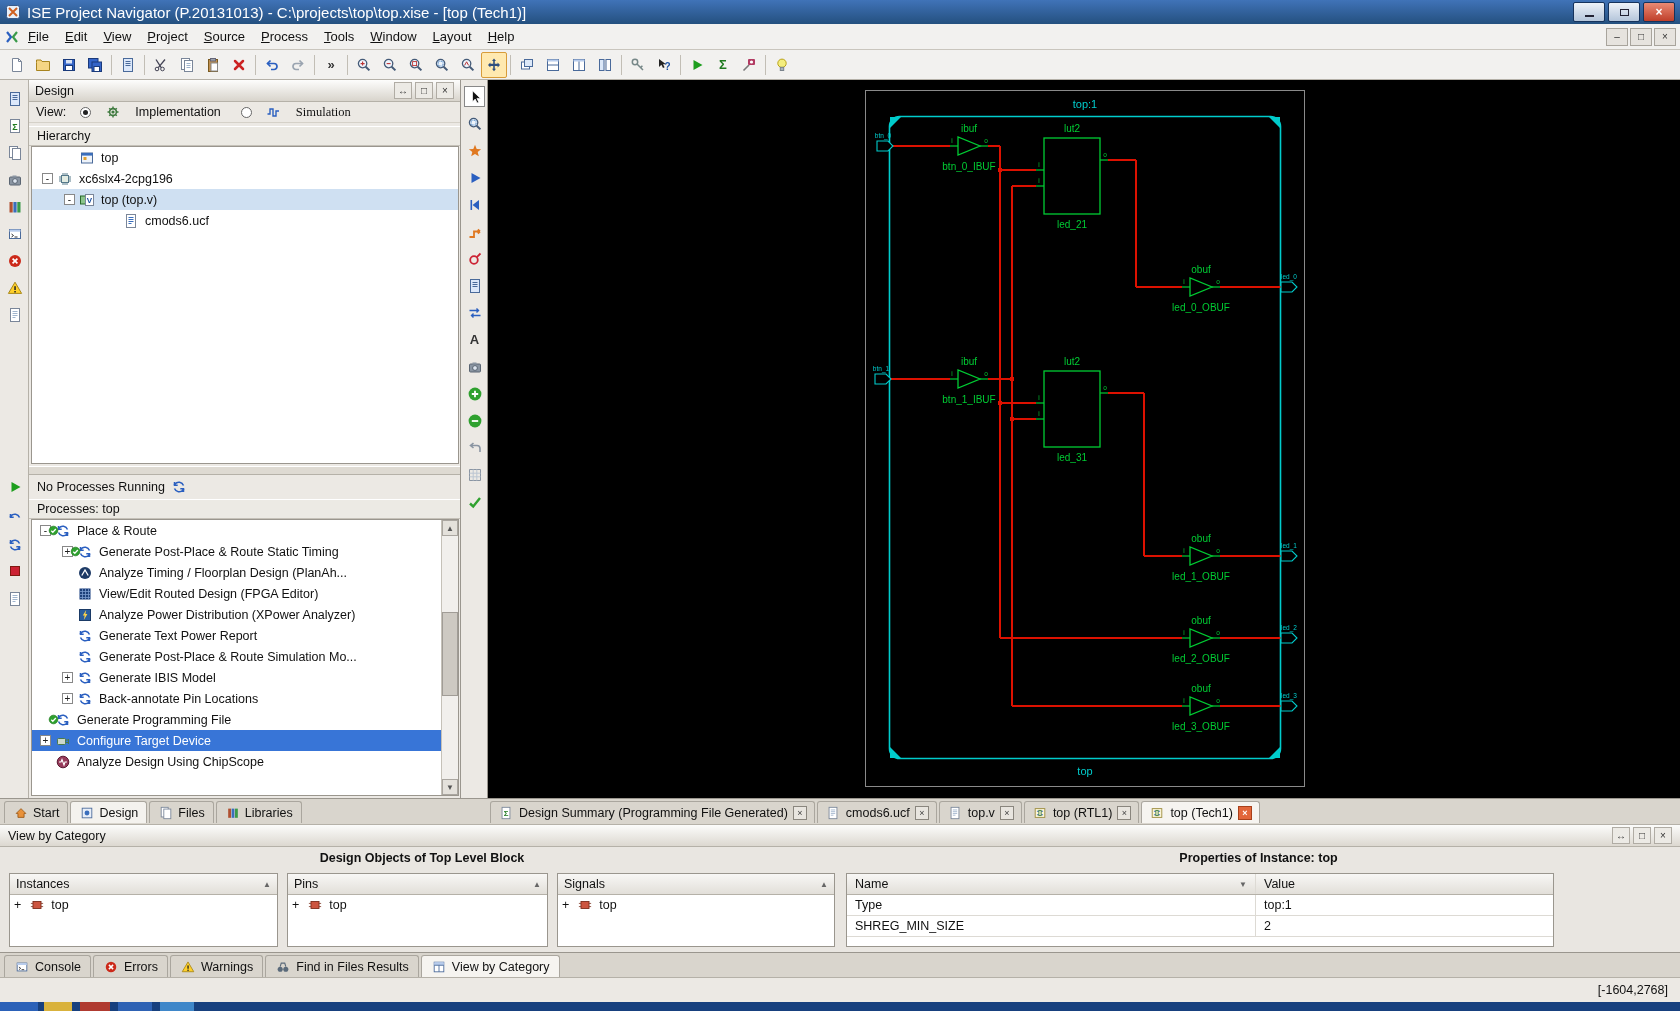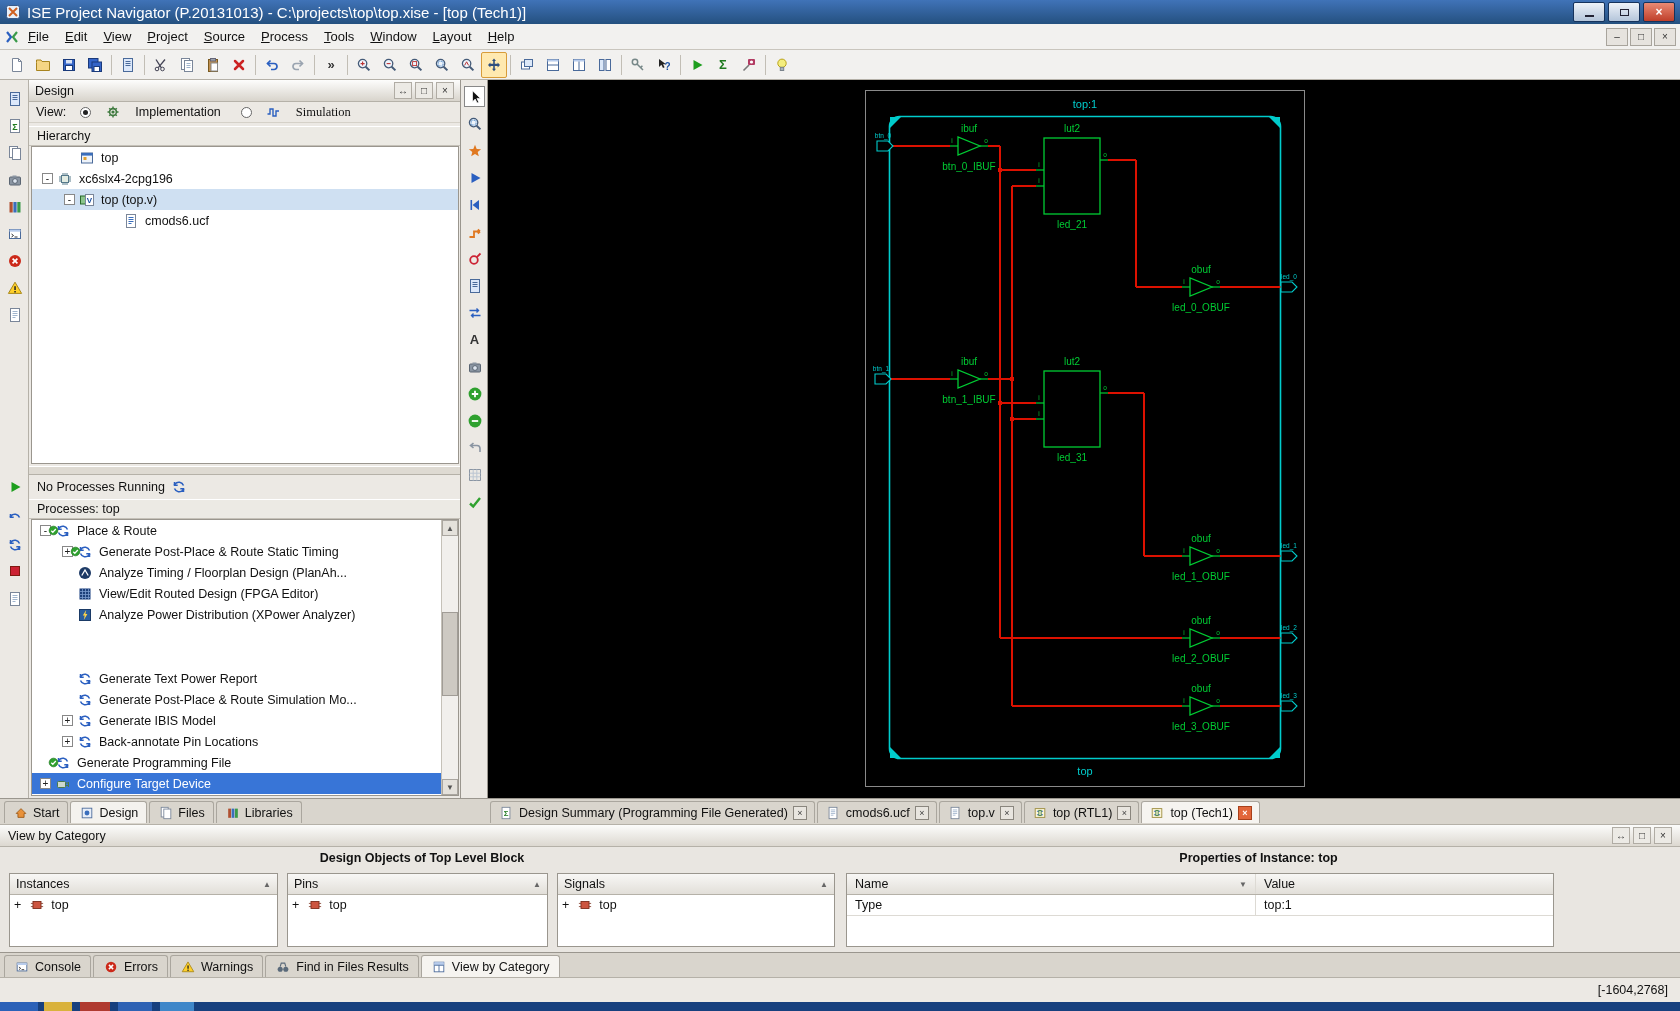--- a/index.html
+++ b/index.html
@@ -656,21 +656,21 @@
         <div class="trow" style="padding-left: 30px;">
           <span class="exp-ph"></span>
           <span class="badge-wrap"><span class="gi">
               <svg width="16" height="16" viewBox="0 0 16 16">
                 <rect x="2.5" y="2.5" width="11" height="11" fill="#2a5fa0" stroke="#1a3a66"></rect>
                 <path d="M9.2 3L5.8 8.6h1.9L6.8 13l3.6-6h-2z" fill="#ffd54a"></path>
               </svg>
             </span></span>
           <span class="tlabel">Analyze Power Distribution (XPower Analyzer)</span>
         </div>
-        <div class="trow" style="padding-left: 30px; margin-top: 43px;">
+        <div class="trow" style="padding-left: 30px;">
           <span class="exp-ph"></span>
           <span class="badge-wrap"><span class="gi">
               <svg width="16" height="16" viewBox="0 0 16 16">
                 <path d="M12.5 6.5A5 5 0 0 0 4 5L2.8 6.2M3.5 3v3.2h3.2" fill="none" stroke="#2a5fc0" stroke-width="1.5"></path>
                 <path d="M3.5 9.5A5 5 0 0 0 12 11l1.2-1.2M12.5 13V9.8H9.3" fill="none" stroke="#2a5fc0" stroke-width="1.5"></path>
               </svg>
             </span></span>
           <span class="tlabel">Generate Text Power Report</span>
         </div>
         <div class="trow" style="padding-left: 30px;">
@@ -1172,20 +1172,26 @@
             <span class="dd">▼</span>
           </div>
           <div class="pc2">Value</div>
         </div>
         <div class="prow">
           <div class="pc1">
             <span>Type</span>
           </div>
           <div class="pc2">top:1</div>
         </div>
+        <div class="prow">
+          <div class="pc1">
+            <span>SHREG_MIN_SIZE</span>
+          </div>
+          <div class="pc2">2</div>
+        </div>
       </div>
   </div>
 
   <div class="bottom-tabs" id="bottomTabs">
       <span class="btab">
         <span class="gi">
           <svg width="14" height="14" viewBox="0 0 16 16">
             <rect x="2.5" y="3.5" width="11" height="9" fill="#fff" stroke="#4a6a9a"></rect>
             <rect x="2.5" y="3.5" width="11" height="2.2" fill="#b8ccec"></rect>
             <path d="M4.5 8l2 1.5-2 1.5M7.5 11h3" stroke="#333" fill="none"></path>

